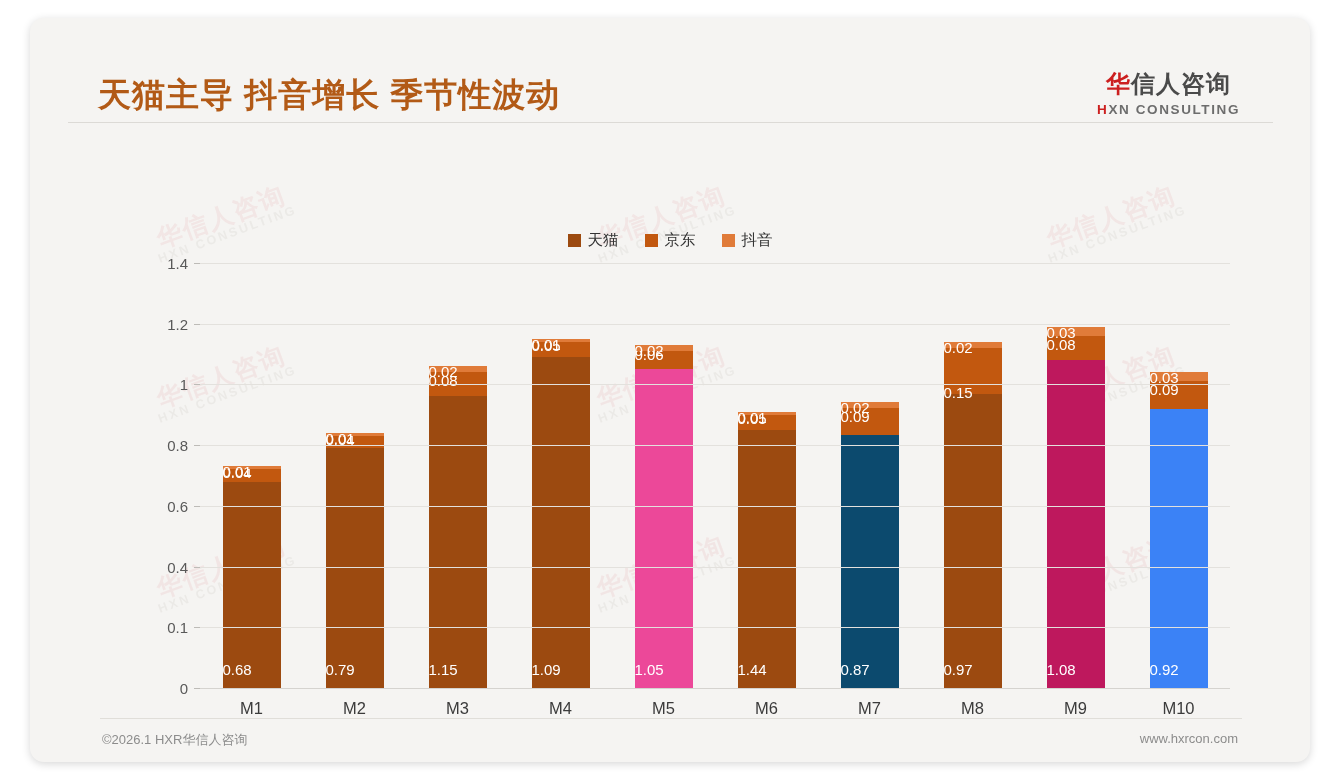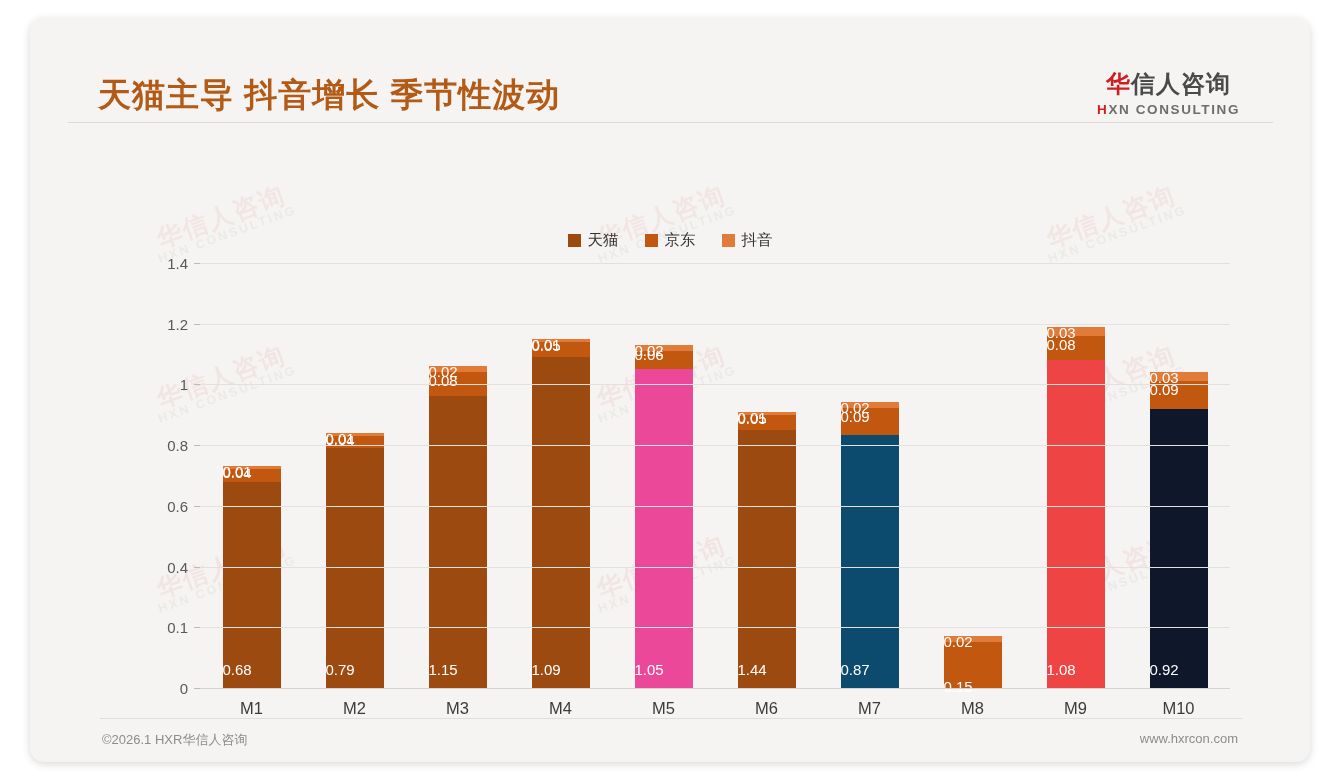--- a/index.html
+++ b/index.html
@@ -388,42 +388,45 @@
             </div>
             <div class="seg" style="height: 27.3214px; background: rgb(194, 88, 15);">
               <div class="seg-label" style="top: 1px;">0.09</div>
             </div>
             <div class="seg" style="height: 6.07143px; background: rgb(224, 123, 57);">
               <div class="seg-label" style="top: -2px;">0.02</div>
             </div>
           </div>
           <div class="x-tick-label" style="left: 618px; width: 103px;">M7</div>
           <div class="bar-group" style="left: 743.5px; width: 58px;">
+            <div class="seg" style="height: 294.464px; background: rgb(156, 74, 16);">
+              <div class="seg-label below">0.97</div>
+            </div>
             <div class="seg" style="height: 45.5357px; background: rgb(194, 88, 15);">
               <div class="seg-label" style="top: 1px; margin-top: 36px;">0.15</div>
             </div>
             <div class="seg" style="height: 6.07143px; background: rgb(224, 123, 57);">
               <div class="seg-label" style="top: -2px;">0.02</div>
             </div>
           </div>
           <div class="x-tick-label" style="left: 721px; width: 103px;">M8</div>
           <div class="bar-group" style="left: 846.5px; width: 58px;">
-            <div class="seg" style="height: 327.857px; background: #ef4444;">
+            <div class="seg" style="height: 327.857px; background: #be185d;">
               <div class="seg-label below">1.08</div>
             </div>
             <div class="seg" style="height: 24.2857px; background: rgb(194, 88, 15);">
               <div class="seg-label" style="top: 1px;">0.08</div>
             </div>
             <div class="seg" style="height: 9.10714px; background: rgb(224, 123, 57);">
               <div class="seg-label" style="top: -2px;">0.03</div>
             </div>
           </div>
           <div class="x-tick-label" style="left: 824px; width: 103px;">M9</div>
           <div class="bar-group" style="left: 949.5px; width: 58px;">
-            <div class="seg" style="height: 279.286px; background: #0f172a;">
+            <div class="seg" style="height: 279.286px; background: #3b82f6;">
               <div class="seg-label below">0.92</div>
             </div>
             <div class="seg" style="height: 27.3214px; background: rgb(194, 88, 15);">
               <div class="seg-label" style="top: 1px;">0.09</div>
             </div>
             <div class="seg" style="height: 9.10714px; background: rgb(224, 123, 57);">
               <div class="seg-label" style="top: -2px;">0.03</div>
             </div>
           </div>
           <div class="x-tick-label" style="left: 927px; width: 103px;">M10</div>

